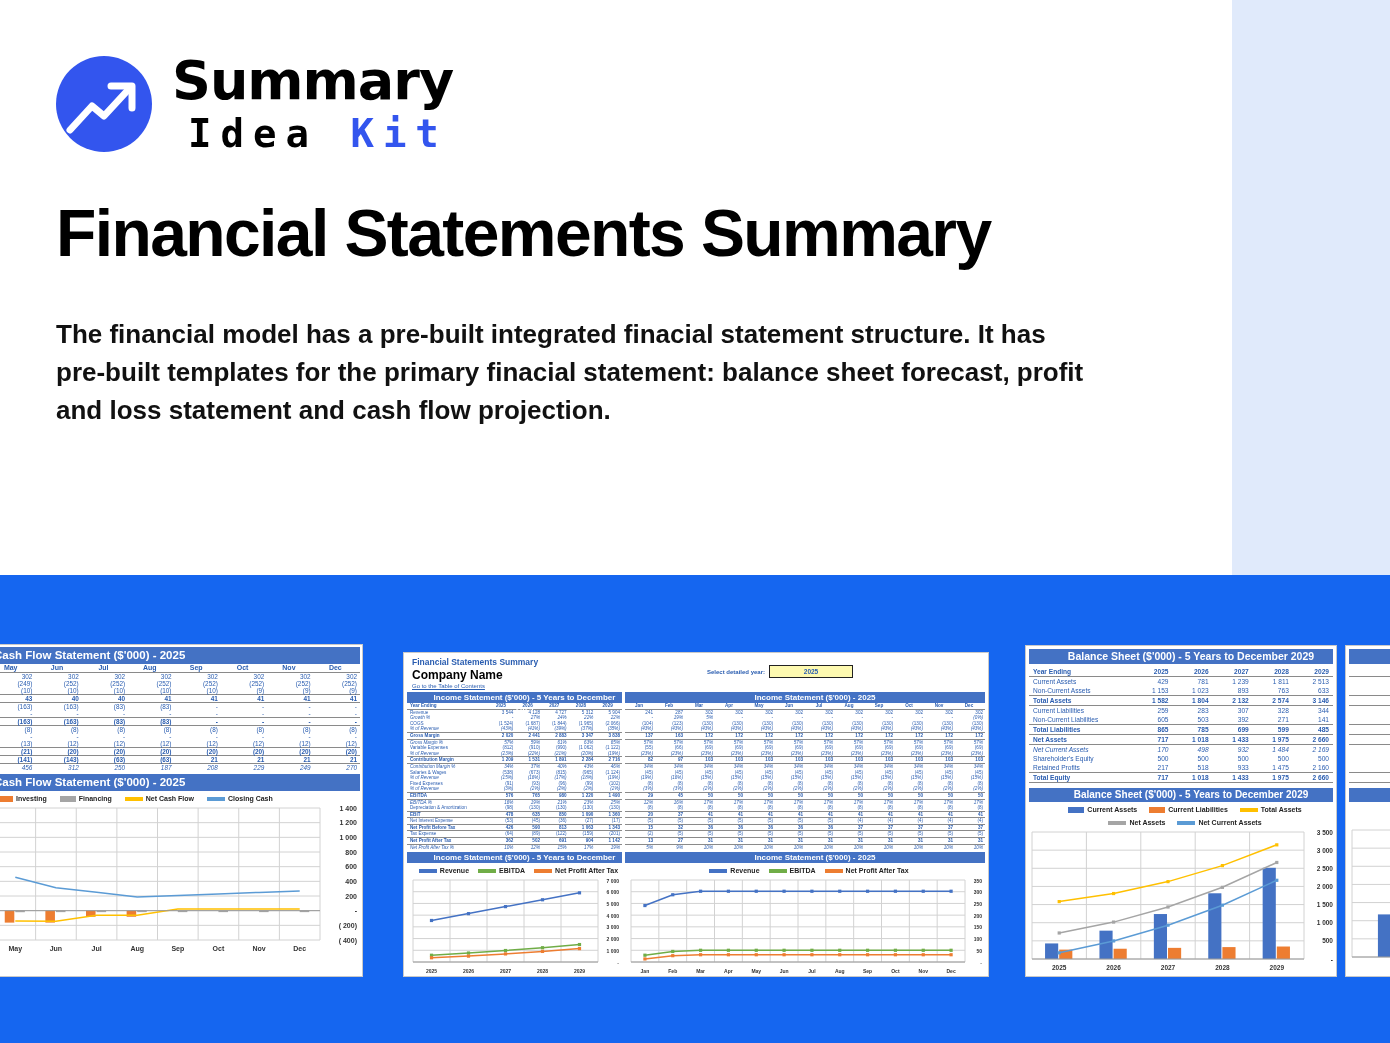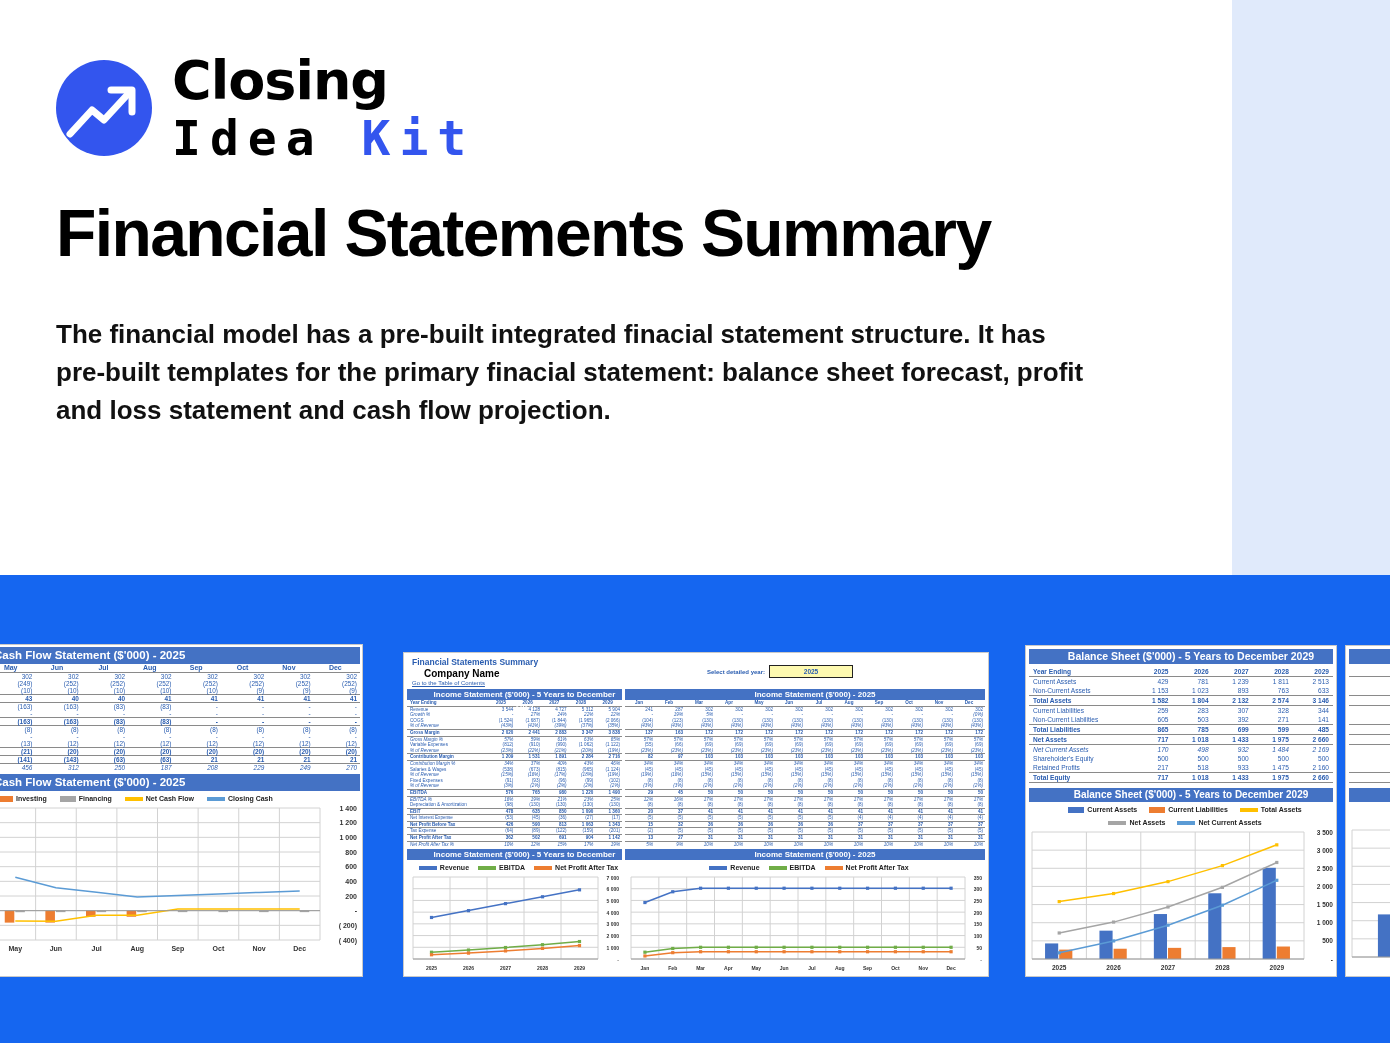--- a/index.html
+++ b/index.html
@@ -11,21 +11,21 @@
   }
   .sidebar-band{position:absolute;top:0;left:1232px;width:158px;height:575px;background:#e0eafb;}
   .blue-band{position:absolute;top:575px;left:0;width:1390px;height:468px;background:#1566f0;}
 
   
   .logo-wrap{position:absolute;left:56px;top:54px;display:flex;align-items:center;gap:20px;}
   .logo-circle{width:96px;height:96px;border-radius:50%;background:#3355ee;position:relative;flex:0 0 auto;}
   .logo-circle svg{position:absolute;left:0;top:0;}
   .logo-text{display:flex;flex-direction:column;line-height:1;}
   .logo-line1{font-size:54px;font-weight:bold;letter-spacing:-1px;color:#000;font-family:"DejaVu Sans",sans-serif;}
-  .logo-line2{font-size:48px;font-weight:bold;letter-spacing:9px;color:#000;margin-top:6px;font-family:"DejaVu Sans Mono",monospace;}
+  .logo-line2{font-size:39px;font-weight:bold;letter-spacing:9px;color:#000;margin-top:6px;font-family:"DejaVu Sans Mono",monospace;margin-left:16px;}
   .logo-line2 .kit{color:#3355ee;}
 
   .page-title{position:absolute;left:56px;top:200px;width:1120px;font-size:66px;font-weight:bold;
     letter-spacing:-1.6px;color:#000;font-family:"Liberation Sans",sans-serif;line-height:1;}
   .page-desc{position:absolute;left:56px;top:315px;width:1035px;font-size:26px;font-weight:bold;
     line-height:1.47;color:#111;}
 
   
   .card{position:absolute;background:#fff;border:1px solid #c9c9c9;box-sizing:border-box;overflow:hidden;}
   .bluebar{background:#4472c4;color:#fff;font-weight:bold;text-align:center;padding-left:20px;}
@@ -42,21 +42,21 @@
   tr.ital td{font-style:italic;}
   .cf-chart-title{font-size:11.5px;height:17px;line-height:17px;}
   .legend{display:flex;gap:13px;font-size:7px;font-weight:bold;color:#222;padding:4px 0 2px 8px;align-items:center;}
   .legend span.sw{display:inline-block;width:18px;height:4px;margin-right:3px;vertical-align:middle;}
   .legend i{font-style:normal;display:flex;align-items:center;}
   .plot{position:relative;}
 
   
   #summary-card{left:403px;top:652px;width:586px;height:325px;}
   .fs-title{color:#2a5db0;font-weight:bold;font-size:8.5px;padding:4px 0 0 8px;}
-  .fs-company{color:#000;font-weight:bold;font-size:10px;padding:1px 0 0 20px;}
+  .fs-company{color:#000;font-weight:bold;font-size:12px;padding:1px 0 0 8px;}
   .fs-link{color:#2a5db0;font-size:6px;text-decoration:underline;padding:1px 0 0 8px;}
   .yearsel{position:absolute;right:135px;top:12px;display:flex;align-items:center;gap:4px;}
   .yearsel-label{font-size:6px;color:#2a5db0;font-weight:bold;}
   .yearsel-box{width:82px;height:11px;background:#fdf9b0;border:1px solid #222;color:#2a5db0;
     font-size:6.5px;font-weight:bold;text-align:center;line-height:11px;}
   table.is{width:100%;border-collapse:collapse;font-size:4.6px;color:#2a5db0;table-layout:fixed;}
   table.is td{text-align:right;padding:0 2px 0 0;white-space:nowrap;line-height:5.6px;}
   table.is td.lab{text-align:left;padding-left:3px;}
   table.is tr.hdr td{text-align:center;font-weight:bold;border-bottom:1px solid #8a8a8a;}
   table.is tr.hdr td.lab{text-align:left;}
@@ -92,21 +92,21 @@
 <div class="blue-band"></div>
 
 <div class="logo-wrap">
   <div class="logo-circle">
     <svg width="96" height="96" viewBox="0 0 96 96">
       <path d="M14 74 L36 50 L48 60 L72 34" fill="none" stroke="#fff" stroke-width="7" stroke-linecap="round" stroke-linejoin="round"></path>
       <path d="M55 30 L76 30 L76 52" fill="none" stroke="#fff" stroke-width="7" stroke-linecap="round" stroke-linejoin="round"></path>
     </svg>
   </div>
   <div class="logo-text">
-    <div class="logo-line1">Closing</div>
+    <div class="logo-line1">Summary</div>
     <div class="logo-line2"><span>Idea </span><span class="kit">Kit</span></div>
   </div>
 </div>
 
 <div class="page-title">Financial Statements Summary</div>
 <div class="page-desc">The financial model has a pre-built integrated finacial statement structure. It has pre-built templates for the primary finacial statement: balance sheet forecast, profit and loss statement and cash flow projection.</div>
 
 <div class="card" id="cashflow-card">
   <div class="bluebar left">Cash Flow Statement ($'000) - 2025</div>
   <table class="cf">

